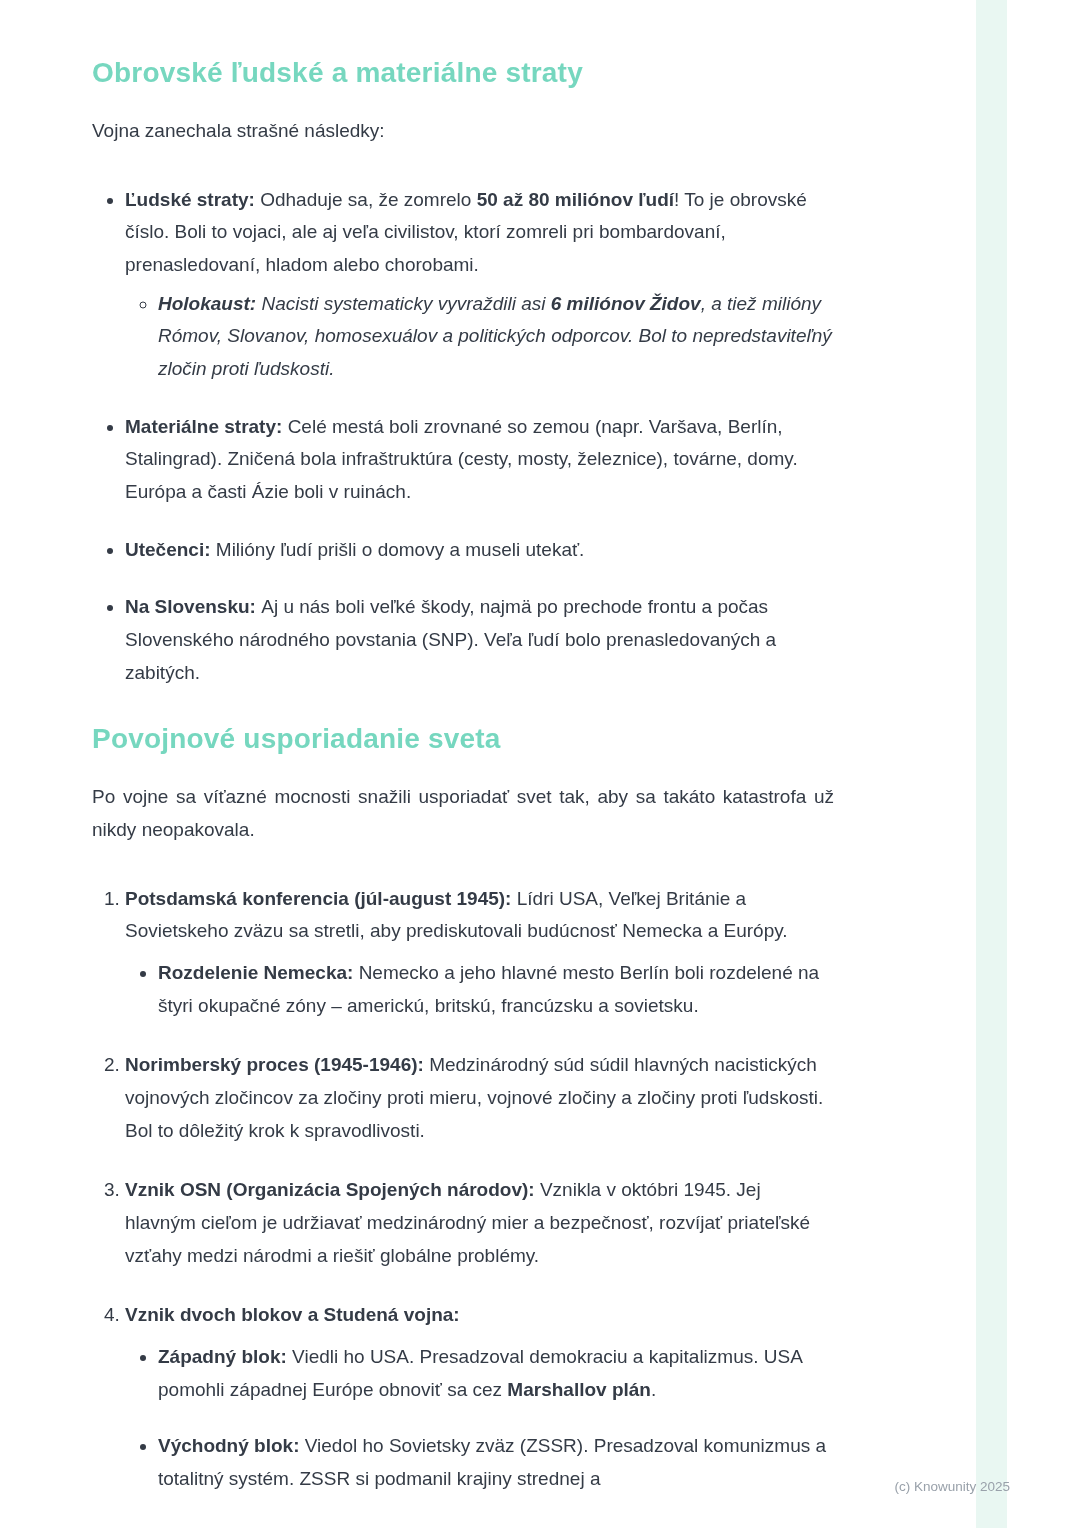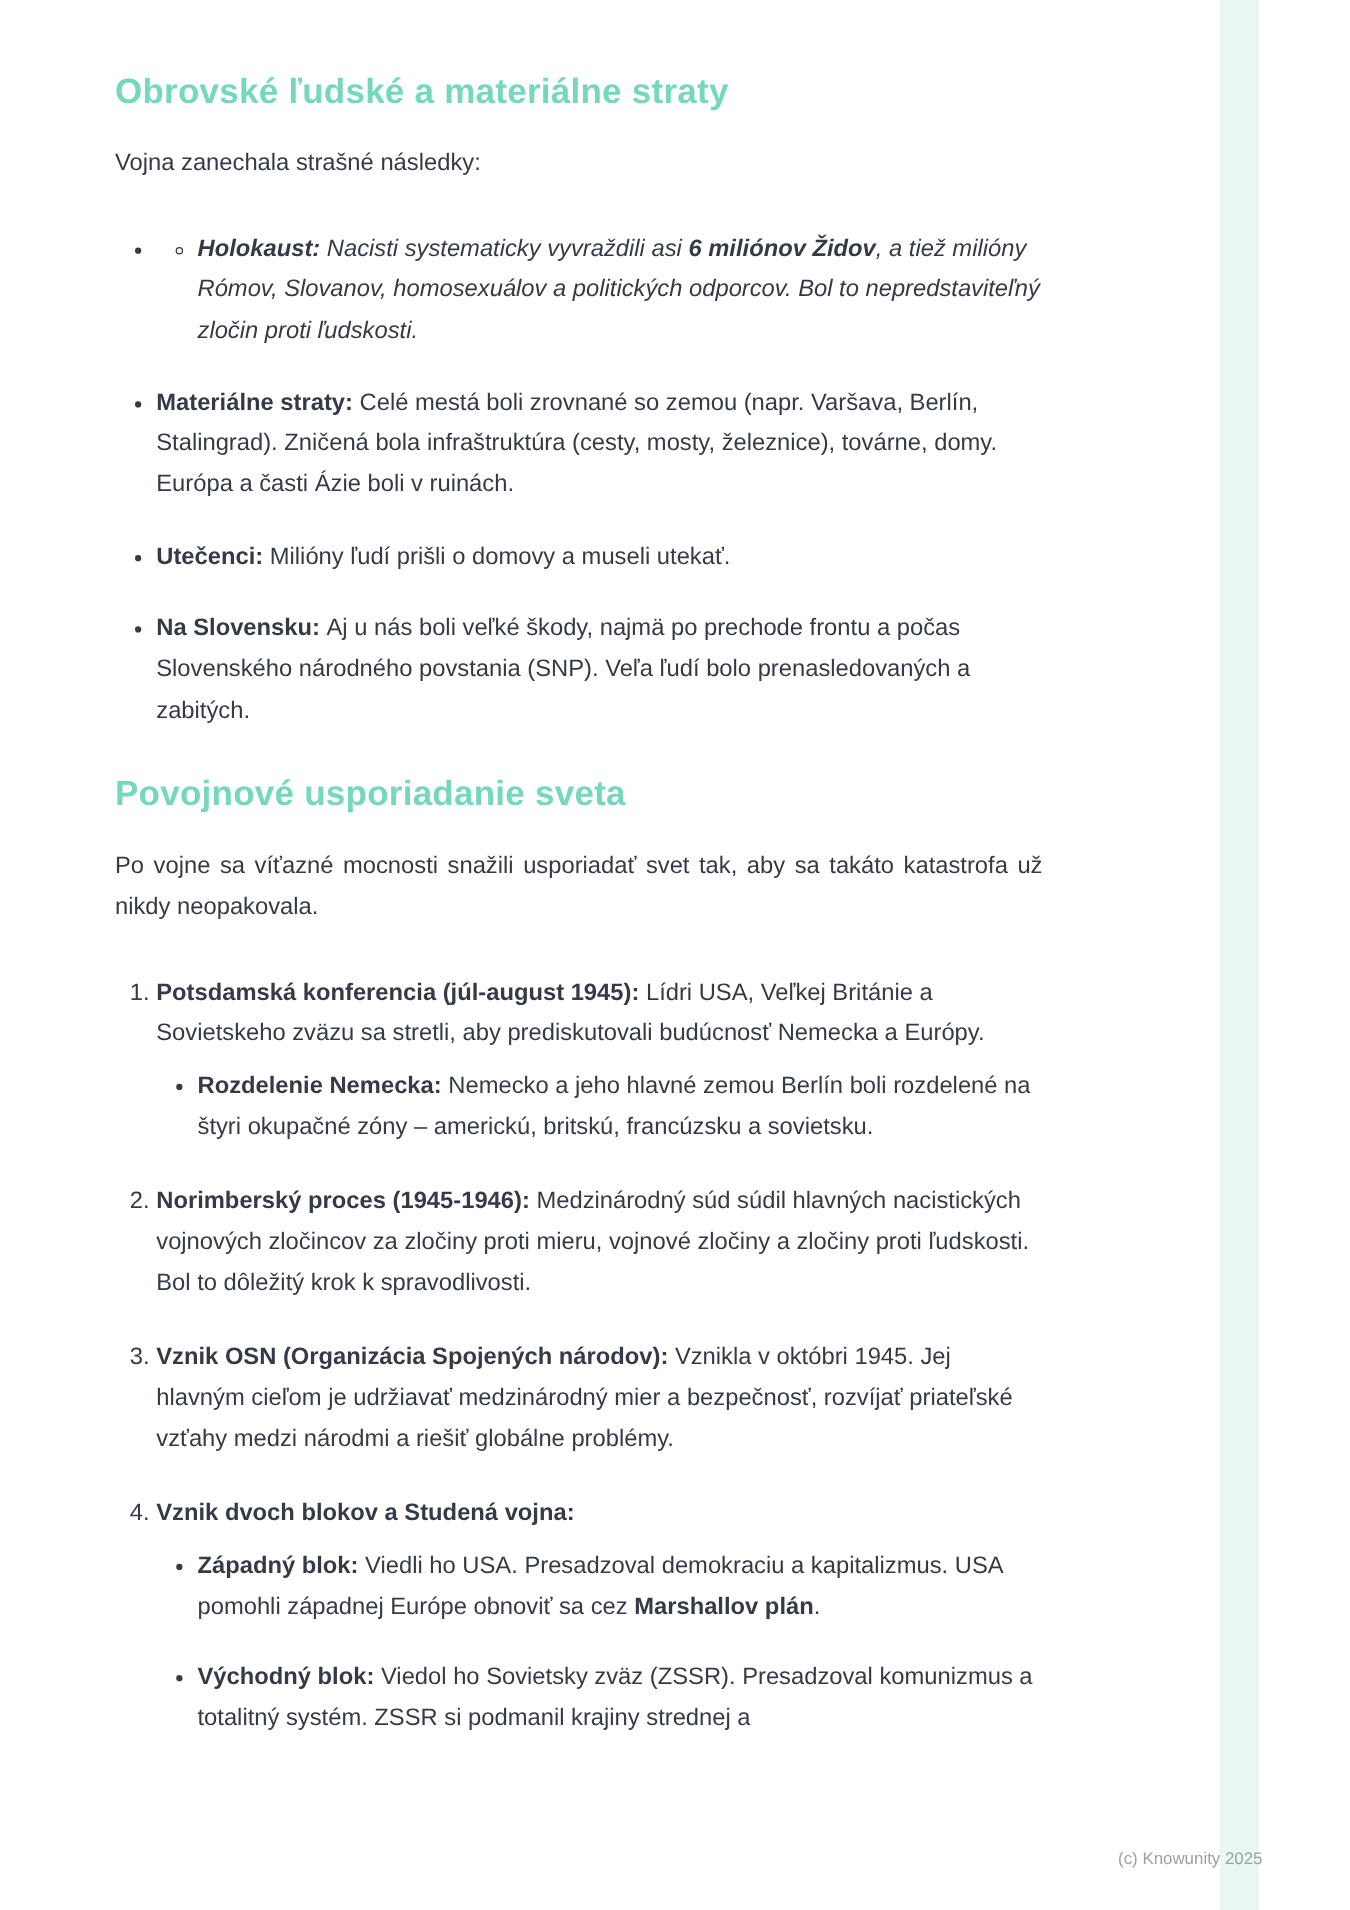--- a/index.html
+++ b/index.html
@@ -76,20 +76,21 @@
   <div class="stripe"></div>
 
   <main class="content">
 
     <h1 class="h">Obrovské ľudské a materiálne straty</h1>
 
     <p class="para">Vojna zanechala strašné následky:</p>
 
     <ul class="l1">
       <li>
+        <div class="rich"><span class="b">Ľudské straty: </span><span>Odhaduje sa, že zomrelo </span><span class="b">50 až 80 miliónov ľudí</span><span>! To je obrovské číslo. Boli to vojaci, ale aj veľa civilistov, ktorí zomreli pri bombardovaní, prenasledovaní, hladom alebo chorobami.</span></div>
         <ul class="l2">
           <li>
             <div class="rich"><span class="b">Holokaust: </span><span>Nacisti systematicky vyvraždili asi </span><span class="b">6 miliónov Židov</span><span>, a tiež milióny Rómov, Slovanov, homosexuálov a politických odporcov. Bol to nepredstaviteľný zločin proti ľudskosti.</span></div>
           </li>
         </ul>
       </li>
       <li>
         <div class="rich"><span class="b">Materiálne straty: </span><span>Celé mestá boli zrovnané so zemou (napr. Varšava, Berlín, Stalingrad). Zničená bola infraštruktúra (cesty, mosty, železnice), továrne, domy. Európa a časti Ázie boli v ruinách.</span></div>
       </li>
       <li>
@@ -102,21 +103,21 @@
 
     <h2 class="h">Povojnové usporiadanie sveta</h2>
 
     <p class="para just">Po vojne sa víťazné mocnosti snažili usporiadať svet tak, aby sa takáto katastrofa už nikdy neopakovala.</p>
 
     <ol class="ol">
       <li>
         <div class="rich"><span class="b">Potsdamská konferencia (júl-august 1945): </span><span>Lídri USA, Veľkej Británie a Sovietskeho zväzu sa stretli, aby prediskutovali budúcnosť Nemecka a Európy.</span></div>
         <ul class="l2d">
           <li>
-            <div class="rich"><span class="b">Rozdelenie Nemecka: </span><span>Nemecko a jeho hlavné zemou Berlín boli rozdelené na štyri okupačné zóny – americkú, britskú, francúzsku a sovietsku.</span></div>
+            <div class="rich"><span class="b">Rozdelenie Nemecka: </span><span>Nemecko a jeho hlavné mesto Berlín boli rozdelené na štyri okupačné zóny – americkú, britskú, francúzsku a sovietsku.</span></div>
           </li>
         </ul>
       </li>
       <li>
         <div class="rich"><span class="b">Norimberský proces (1945-1946): </span><span>Medzinárodný súd súdil hlavných nacistických vojnových zločincov za zločiny proti mieru, vojnové zločiny a zločiny proti ľudskosti. Bol to dôležitý krok k spravodlivosti.</span></div>
       </li>
       <li>
         <div class="rich"><span class="b">Vznik OSN (Organizácia Spojených národov): </span><span>Vznikla v októbri 1945. Jej hlavným cieľom je udržiavať medzinárodný mier a bezpečnosť, rozvíjať priateľské vzťahy medzi národmi a riešiť globálne problémy.</span></div>
       </li>
       <li>

